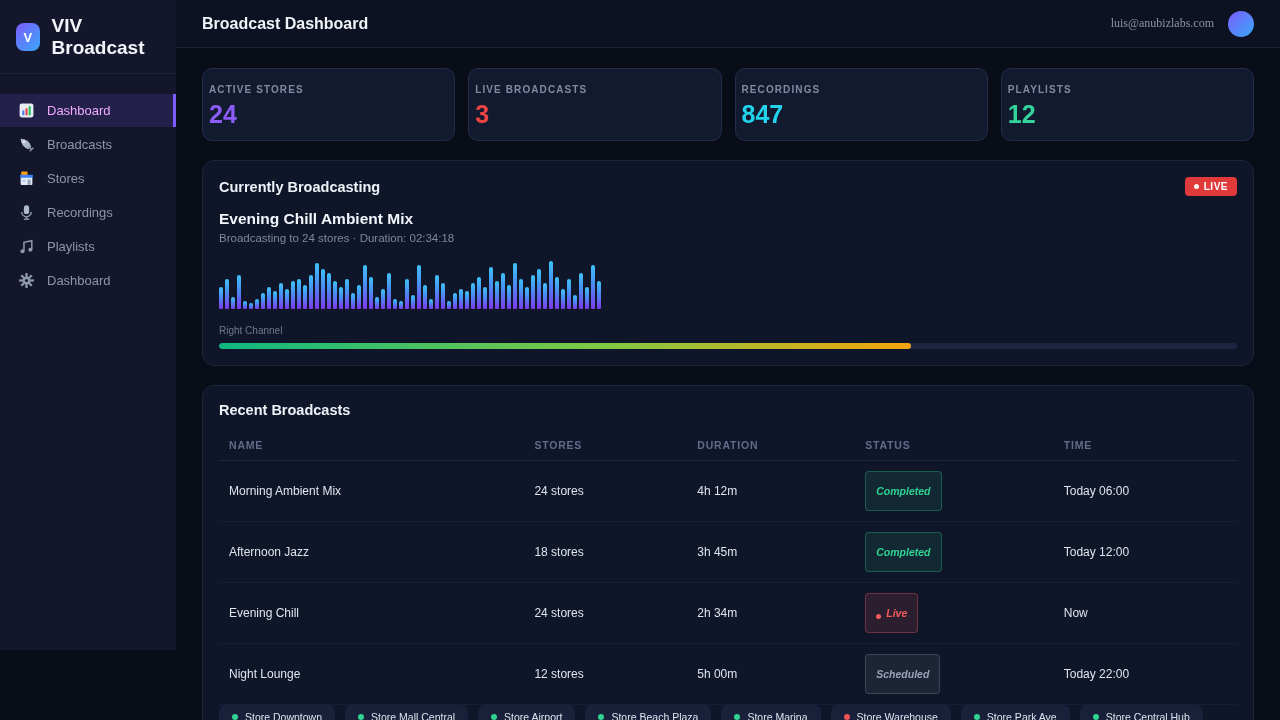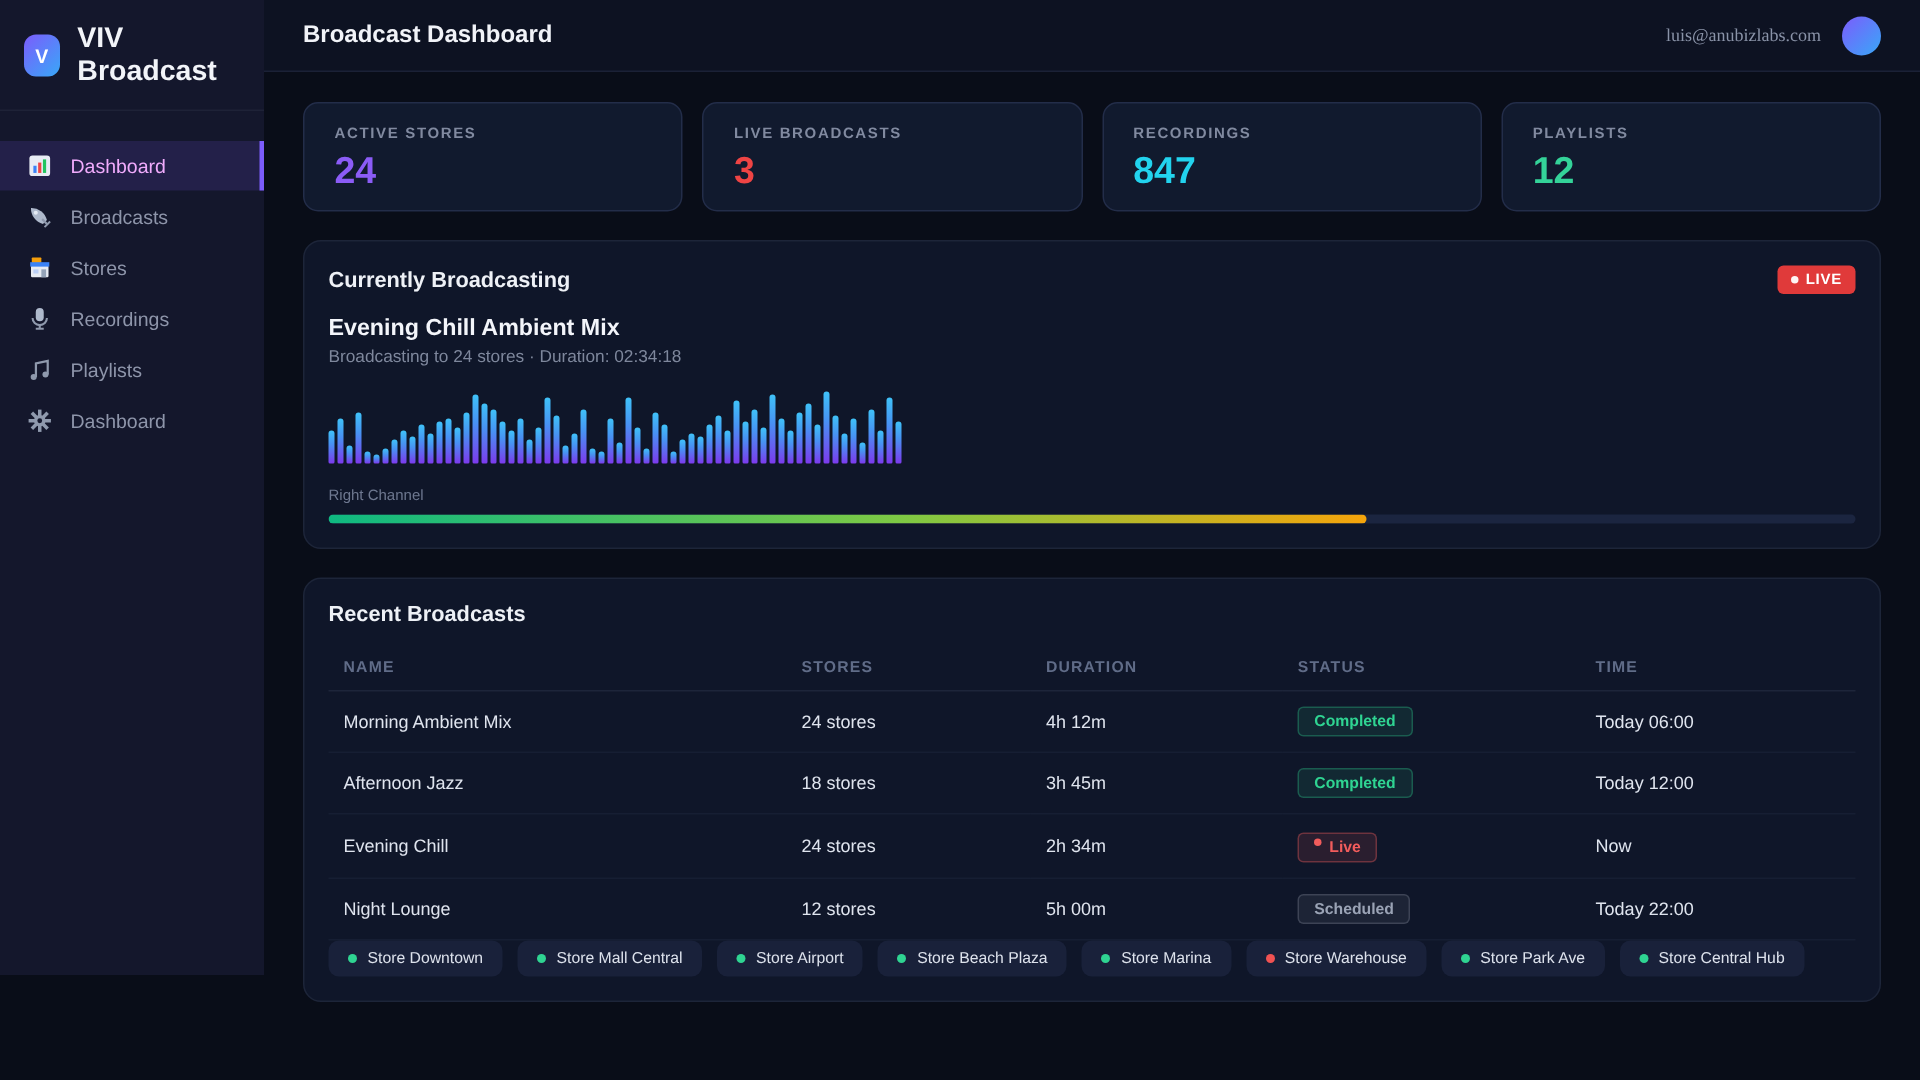--- a/index.html
+++ b/index.html
@@ -50,21 +50,21 @@
     background: linear-gradient(135deg, #7c5cfc 0%, #38a8f8 100%);
     cursor: pointer;
   }
   .content { padding: 20px 26px; }
 
   
   .stats-row { display: flex; gap: 13px; }
   .stat-card {
     flex: 1; height: 73px; background: #111a2e;
     border: 1px solid #232d49; border-radius: 10px;
-    padding: 15px 20px;
+    padding: 15px 6px;
   }
   .stat-label {
     font-size: 10px; font-weight: bold; letter-spacing: 1.1px;
     color: #818aa0; text-transform: uppercase;
   }
   .stat-value { font-size: 25px; font-weight: bold; margin-top: 5px; }
 
   
   .panel {
     margin-top: 19px; background: #0f1629;
@@ -107,22 +107,22 @@
     padding: 8px 10px 9px; border-bottom: 1px solid rgba(130,145,185,0.12);
   }
   td {
     font-size: 12px; color: #dfe4ee;
     padding: 10px 10px; border-bottom: 1px solid rgba(130,145,185,0.07);
   }
   .col-name { width: 30%; } .col-stores { width: 16%; } .col-duration { width: 16.5%; }
   .col-status { width: 19.5%; } .col-time { width: 18%; }
 
   .badge {
-    display: inline-flex; align-items: flex-start; gap: 5px;
-    font-size: 10.5px; font-weight: 600; padding: 3px 10px; border-radius: 4px;
+    display: inline-flex; align-items: flex-end; gap: 5px;
+    font-size: 10.5px; font-weight: 600; padding: 13px 10px; border-radius: 4px; font-style: italic;
   }
   .badge .bdot { width: 5px; height: 5px; border-radius: 50%; background: currentColor; }
   .badge-completed { color: #2fd492; background: rgba(47,212,146,0.10); border: 1px solid rgba(47,212,146,0.30); }
   .badge-live { color: #f25c5c; background: rgba(242,92,92,0.12); border: 1px solid rgba(242,92,92,0.35); }
   .badge-scheduled { color: #9aa3b5; background: rgba(154,163,181,0.10); border: 1px solid rgba(154,163,181,0.25); }
 
   
   .conn-title { color: #eef1f6; font-size: 12.5px; font-weight: bold; margin: 16px 0 11px; padding-left: 2px; }
   .chips { display: flex; gap: 10px; flex-wrap: wrap; }
   .chip {

